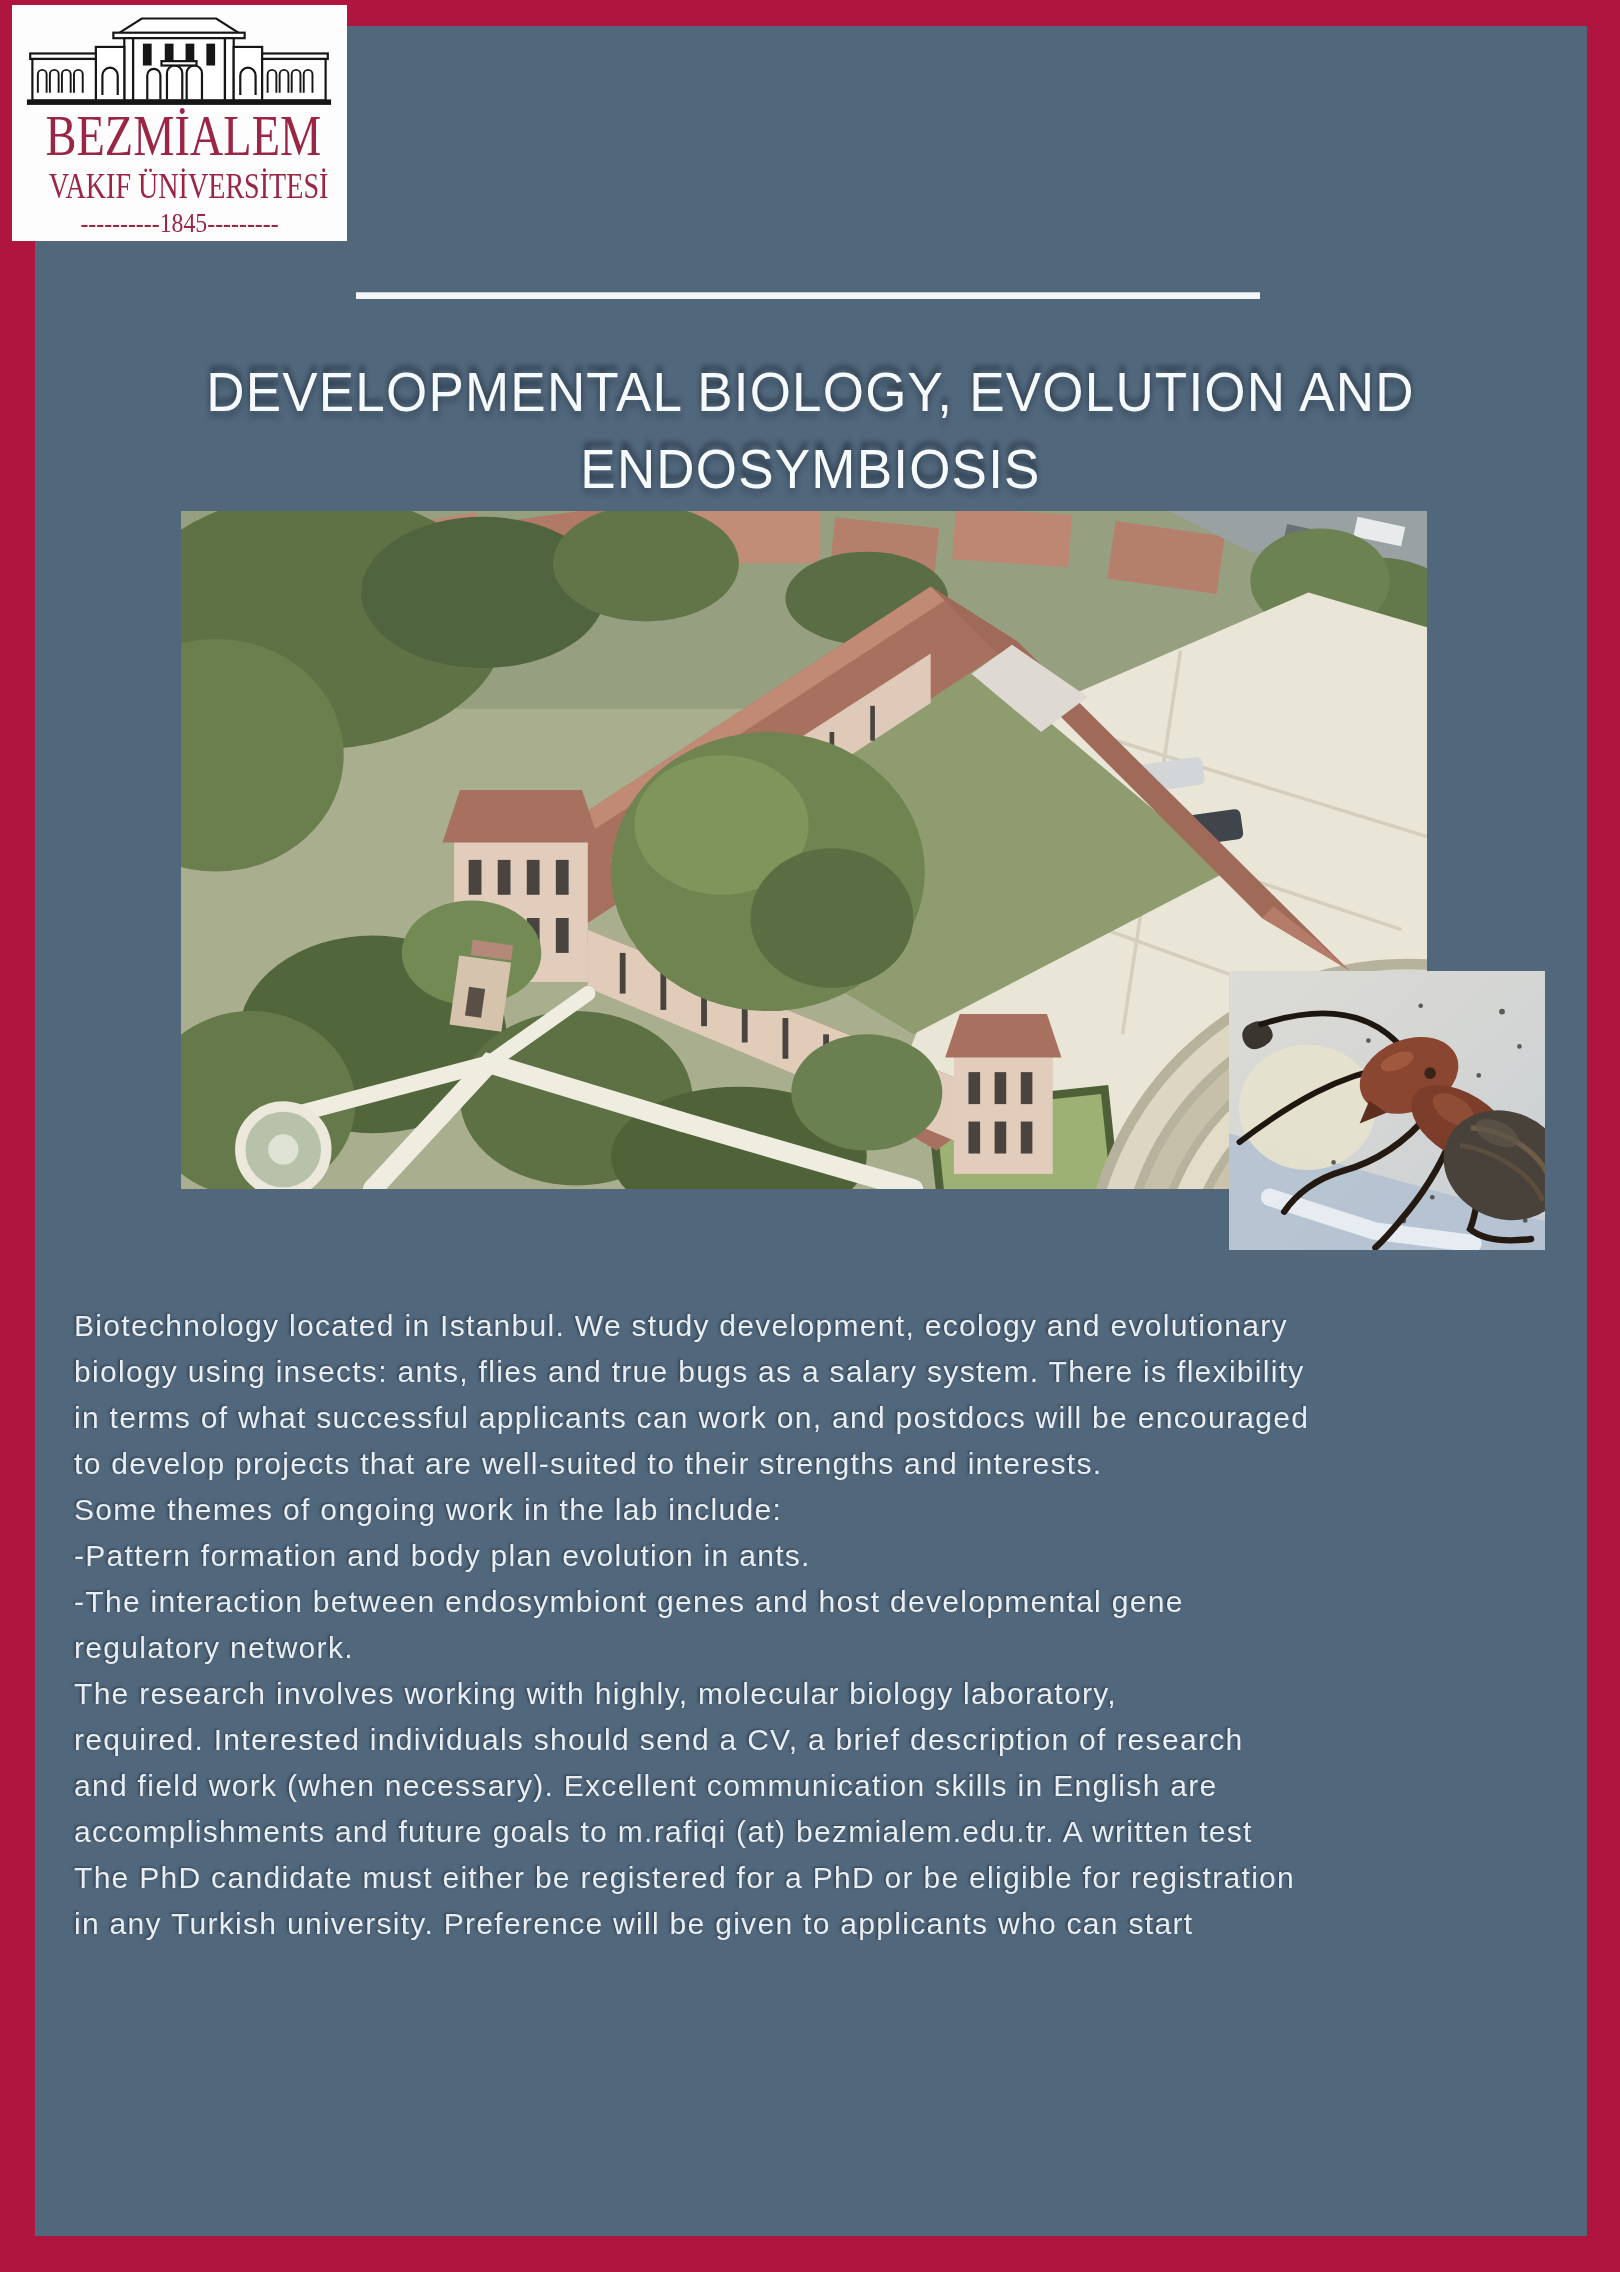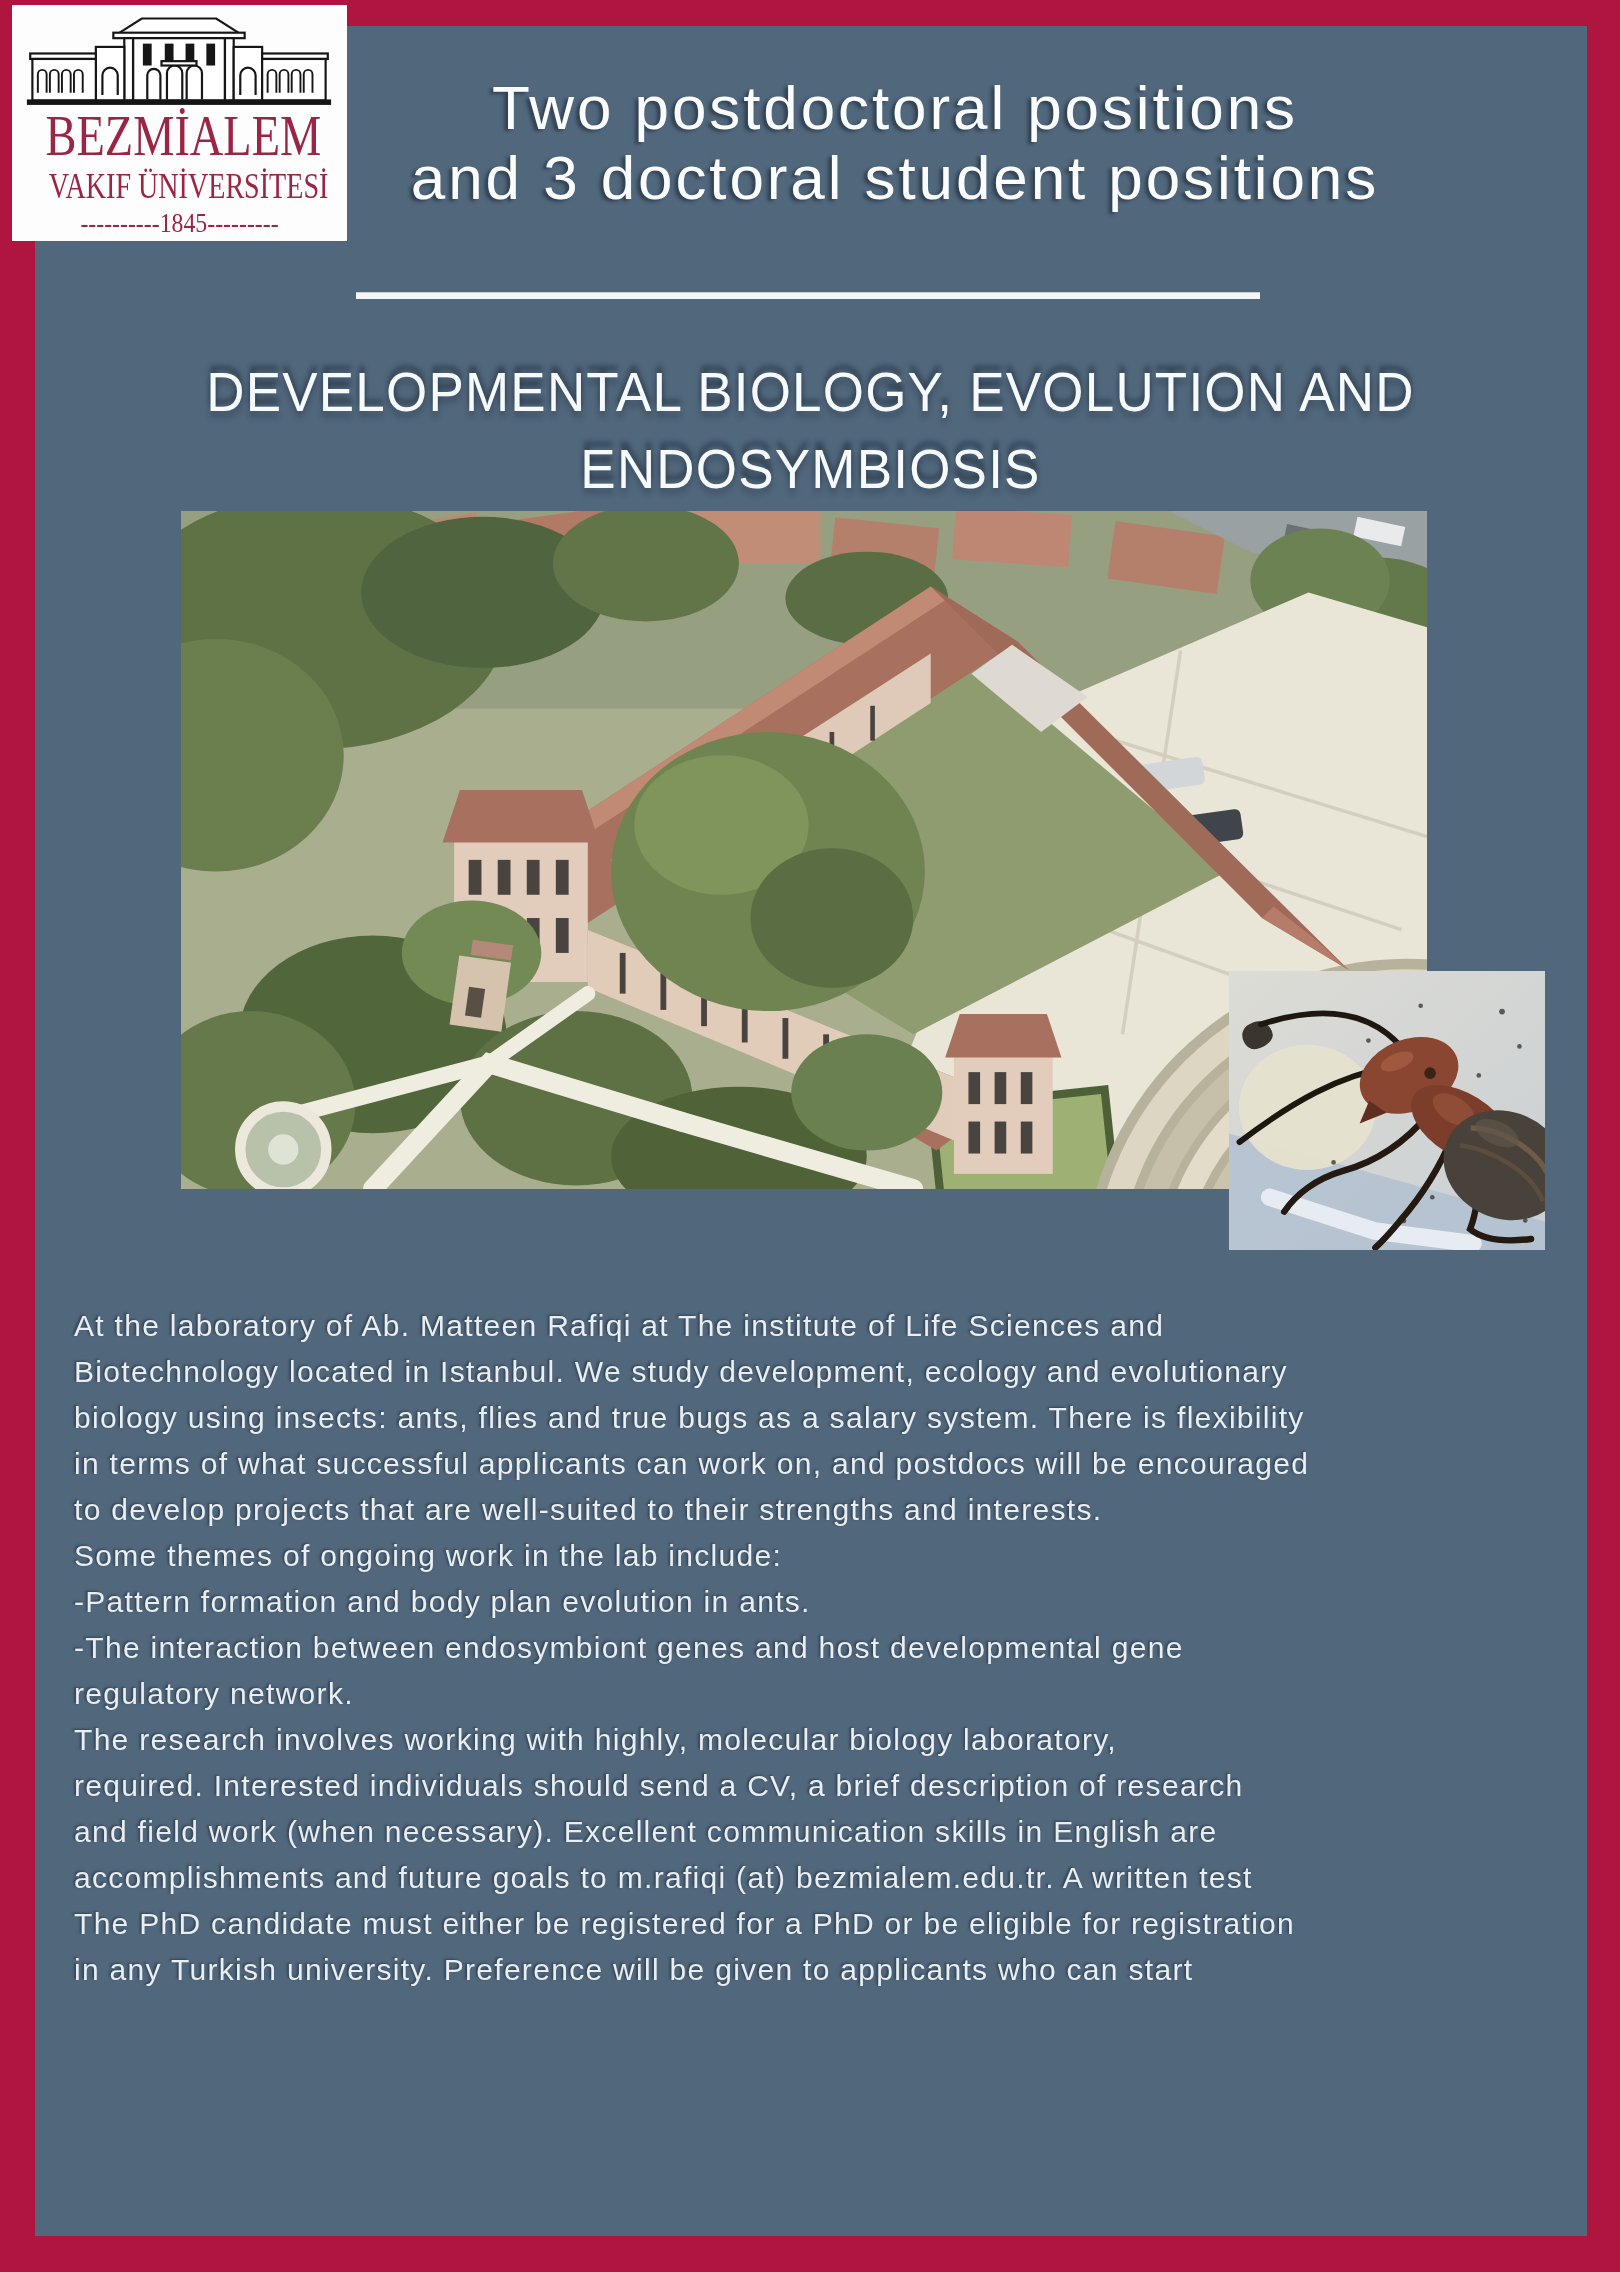--- a/index.html
+++ b/index.html
@@ -148,24 +148,20 @@
         </g>
 
         <rect x="4" y="160" width="552" height="6" fill="#161616"></rect>
       </g>
     </svg>
     <div class="logo-name">BEZMİALEM</div>
     <div class="logo-sub">VAKIF ÜNİVERSİTESİ</div>
     <div class="logo-year">----------1845---------</div>
   </div>
 
-  <div class="title">
-    <div>Two postdoctoral positions</div>
-    <div>and 3 doctoral student positions</div>
-  </div>
 
   <div class="separator"></div>
 
   <div class="heading">
     <div>DEVELOPMENTAL BIOLOGY, EVOLUTION AND</div>
     <div>ENDOSYMBIOSIS</div>
   </div>
 
   <div class="photo-campus" role="img" aria-label="Aerial photograph of the historic campus: U-shaped stone building with red tiled roofs and corner towers, large green trees, lawns crossed by white paths, a round fountain, a paved plaza with parked cars, hedged gardens with a gazebo and a semicircular stone amphitheater">
     <svg viewBox="0 0 2144 1166" preserveAspectRatio="none">
@@ -386,21 +382,20 @@
           <ellipse cx="475" cy="335" rx="108" ry="92" fill="#49423a"></ellipse>
           <path d="M 395 300 C 440 280 520 285 560 330" stroke="#6e5c49" stroke-width="9" fill="none"></path>
           <path d="M 390 335 C 440 320 520 325 560 365" stroke="#5d4d3d" stroke-width="8" fill="none"></path>
           <ellipse cx="440" cy="290" rx="40" ry="20" fill="#60564a" opacity="0.7"></ellipse>
         </g>
       </g>
     </svg>
   </div>
 
   <div class="body-text">
-    <div>At the laboratory of Ab. Matteen Rafiqi at The institute of Life Sciences and</div>
     <div>Biotechnology located in Istanbul. We study development, ecology and evolutionary</div>
     <div>biology using insects: ants, flies and true bugs as a salary system. There is flexibility</div>
     <div>in terms of what successful applicants can work on, and postdocs will be encouraged</div>
     <div>to develop projects that are well-suited to their strengths and interests.</div>
     <div>Some themes of ongoing work in the lab include:</div>
     <div>-Pattern formation and body plan evolution in ants.</div>
     <div>-The interaction between endosymbiont genes and host developmental gene</div>
     <div>regulatory network.</div>
     <div>The research involves working with highly, molecular biology laboratory,</div>
     <div>required. Interested individuals should send a CV, a brief description of research</div>

